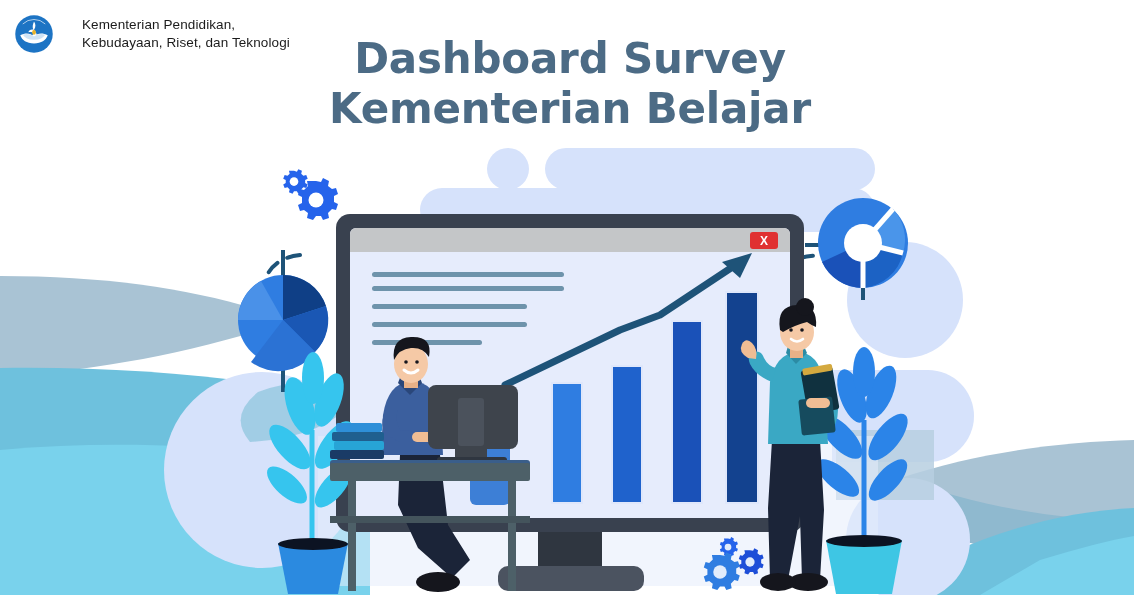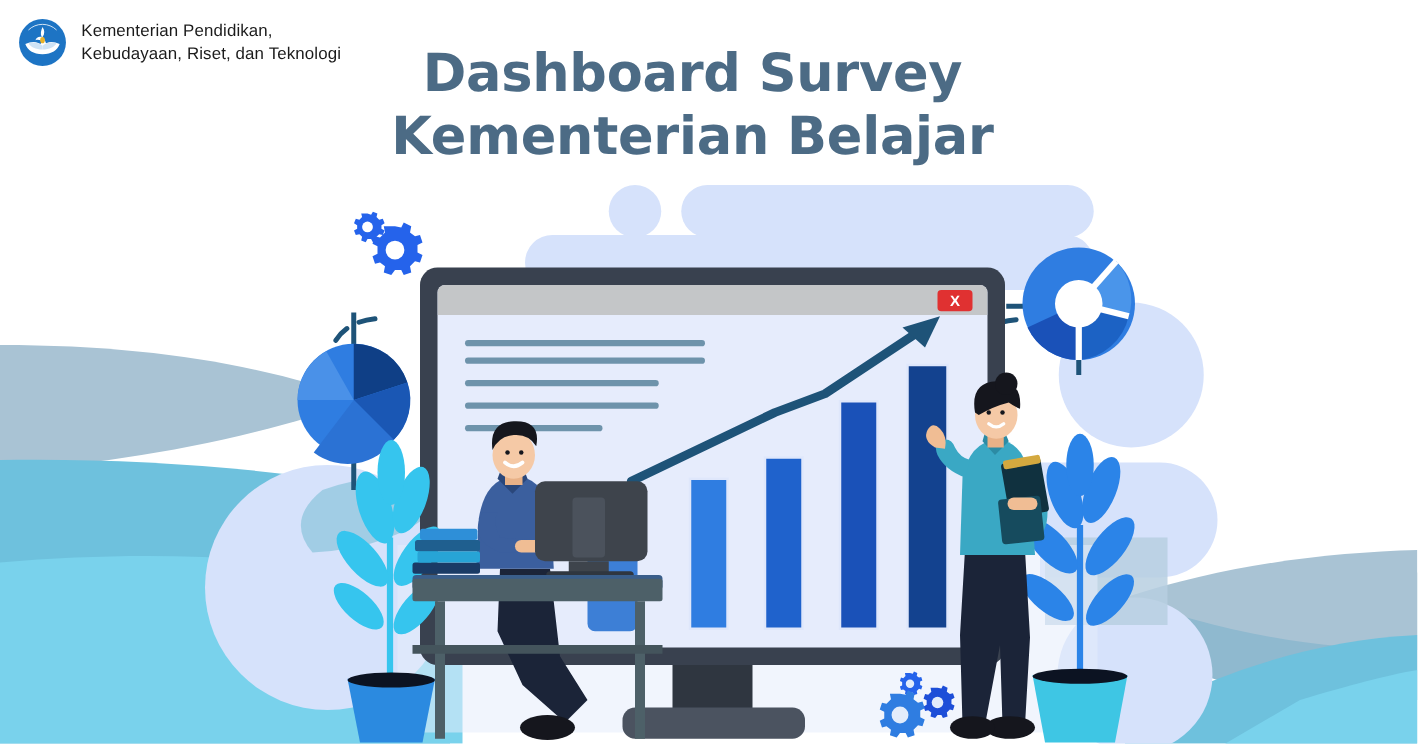--- a/index.html
+++ b/index.html
@@ -17,37 +17,37 @@
   }
   #bg-layer { position: absolute; inset: 0; width: 1134px; height: 595px; }
   #art-layer { position: absolute; inset: 0; width: 1134px; height: 595px; }
 
   
   .header {
     position: absolute;
     top: 14px; left: 14px;
     display: flex;
     align-items: center;
-    gap: 11px;
+    gap: 28px;
     z-index: 40;
   }
   .logo-wrap { width: 40px; height: 40px; flex: 0 0 40px; }
   .ministry-text {
     font-size: 13.5px;
     line-height: 1.32;
     color: #1b1b1b;
     font-family: "Liberation Sans", sans-serif;
     white-space: pre-line;
     letter-spacing: .1px;
   }
 
   
   .title-block {
     position: absolute;
-    top: 34px; left: 284px;
+    top: 34px; left: 300px;
     width: 540px;
     text-align: center;
     z-index: 40;
   }
   .title-line {
     font-family: "DejaVu Sans", sans-serif;
     font-weight: bold;
     font-size: 42px;
     line-height: 1.18;
     color: #4c6b85;

